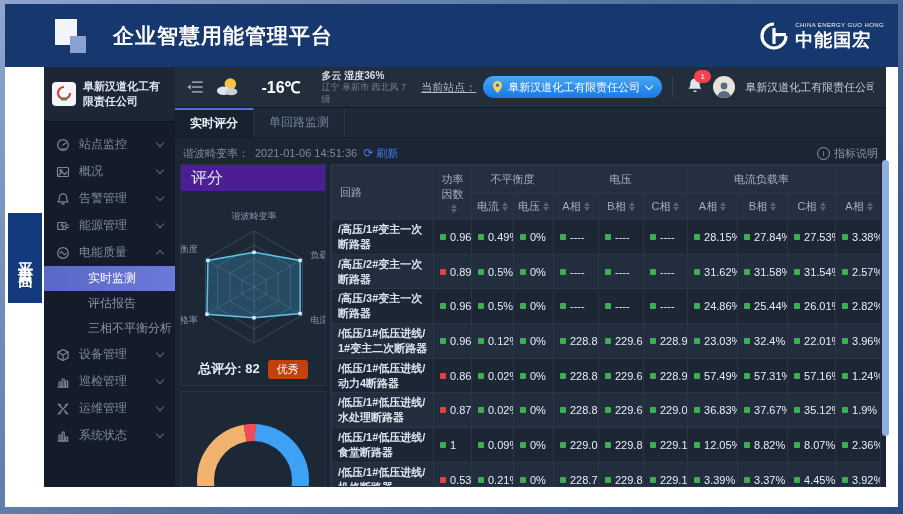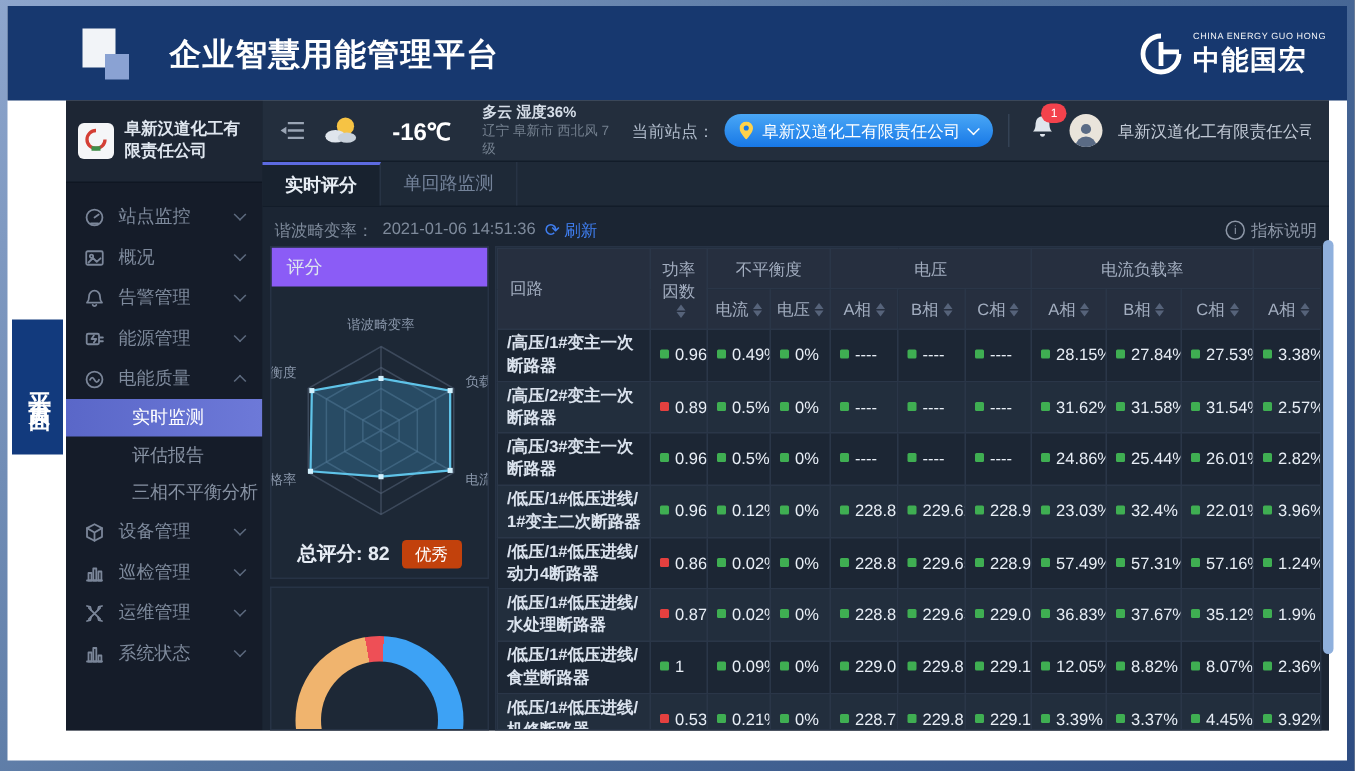--- a/index.html
+++ b/index.html
@@ -44,21 +44,21 @@
   
   .main{flex:1;display:flex;flex-direction:column;min-width:0;background:#1b2533;}
   .topbar{height:40px;background:#232e3d;display:flex;align-items:center;padding:0 12px;gap:10px;border-bottom:1px solid #121c29;flex:none;}
   .weather{margin-left:auto;display:flex;align-items:center;gap:21px;}
   .temp{color:#fff;font-size:16px;font-weight:bold;}
   .weather-meta{display:flex;flex-direction:column;line-height:1.3;}
   .wm1{color:#d5dde7;font-size:10px;font-weight:bold;}
   .wm2{color:#74808f;font-size:9px;}
   .vdiv{width:1px;height:22px;background:#344255;flex:none;}
   .station{display:flex;align-items:center;gap:7px;}
-  .station-label{color:#aeb9c9;font-size:11px;white-space:nowrap;}
+  .station-label{color:#aeb9c9;font-size:11px;white-space:nowrap;text-decoration:underline;}
   .station-pill{height:22px;border-radius:11px;background:linear-gradient(180deg,#49a7f6,#1878e6);display:flex;align-items:center;gap:6px;
                 padding:0 10px;color:#fff;font-size:11px;min-width:118px;cursor:pointer;}
   .pill-chev{width:5px;height:5px;border-right:1.3px solid #fff;border-bottom:1.3px solid #fff;transform:rotate(45deg);margin-left:auto;margin-top:-2px;}
   .bell-wrap{position:relative;margin-left:4px;cursor:pointer;}
   .bell-badge{position:absolute;top:-7px;right:-8px;background:#f3424c;color:#fff;font-size:8px;min-width:13px;height:13px;border-radius:7px;
               display:flex;align-items:center;justify-content:center;padding:0 2px;}
   .avatar{width:22px;height:22px;border-radius:50%;background:#e9e4db;flex:none;overflow:hidden;display:flex;align-items:flex-end;justify-content:center;}
   .user-name{color:#c3cbd7;font-size:11px;white-space:nowrap;overflow:hidden;max-width:162px;}
 
   .tabsbar{height:29px;background:#1e2937;display:flex;border-bottom:1px solid #121c29;flex:none;}
@@ -68,21 +68,21 @@
   .content{flex:1;padding:4px 5px 0;display:flex;flex-direction:column;min-height:0;}
   .refresh-row{height:22px;display:flex;align-items:center;gap:6px;font-size:11px;color:#7e8a9b;flex:none;padding:0 3px;}
   .refresh-link{color:#3f7ef0;display:flex;align-items:center;gap:3px;cursor:pointer;}
   .refresh-glyph{font-size:12px;line-height:1;}
   .indicator-help{margin-left:auto;color:#8d97a7;display:flex;align-items:center;gap:4px;cursor:pointer;}
   .info-ic{width:11px;height:11px;border:1px solid #8d97a7;border-radius:50%;font-size:8px;display:flex;align-items:center;justify-content:center;font-style:normal;}
 
   .cols{flex:1;display:flex;gap:4px;min-height:0;}
   .leftcol{width:146px;display:flex;flex-direction:column;gap:5px;flex:none;min-height:0;}
   .panel{background:#1d2836;border:1px solid #273345;box-sizing:border-box;}
-  .panel-h{height:26px;background:#8b5cf6;color:#dde5ef;font-size:12px;line-height:26px;padding:0 10px;}
+  .panel-h{height:26px;background:#4c1d95;color:#dde5ef;font-size:16px;line-height:26px;padding:0 10px;}
   .panel-score{height:222px;display:flex;flex-direction:column;overflow:hidden;flex:none;}
   .radar-box{flex:1;position:relative;overflow:hidden;}
   .score-line{height:32px;display:flex;align-items:center;justify-content:center;gap:8px;flex:none;}
   .score-label{color:#e6ecf4;font-weight:bold;font-size:13px;}
   .score-badge{background:#c2410c;color:#fff;font-size:11px;padding:2px 9px;border-radius:3px;}
   .panel-circuit{flex:1;overflow:hidden;position:relative;}
   .donut{position:absolute;left:50%;top:32px;width:112px;height:112px;margin-left:-56px;border-radius:50%;}
   .donut::after{content:"";position:absolute;inset:17px;background:#1d2836;border-radius:50%;}
 
   

